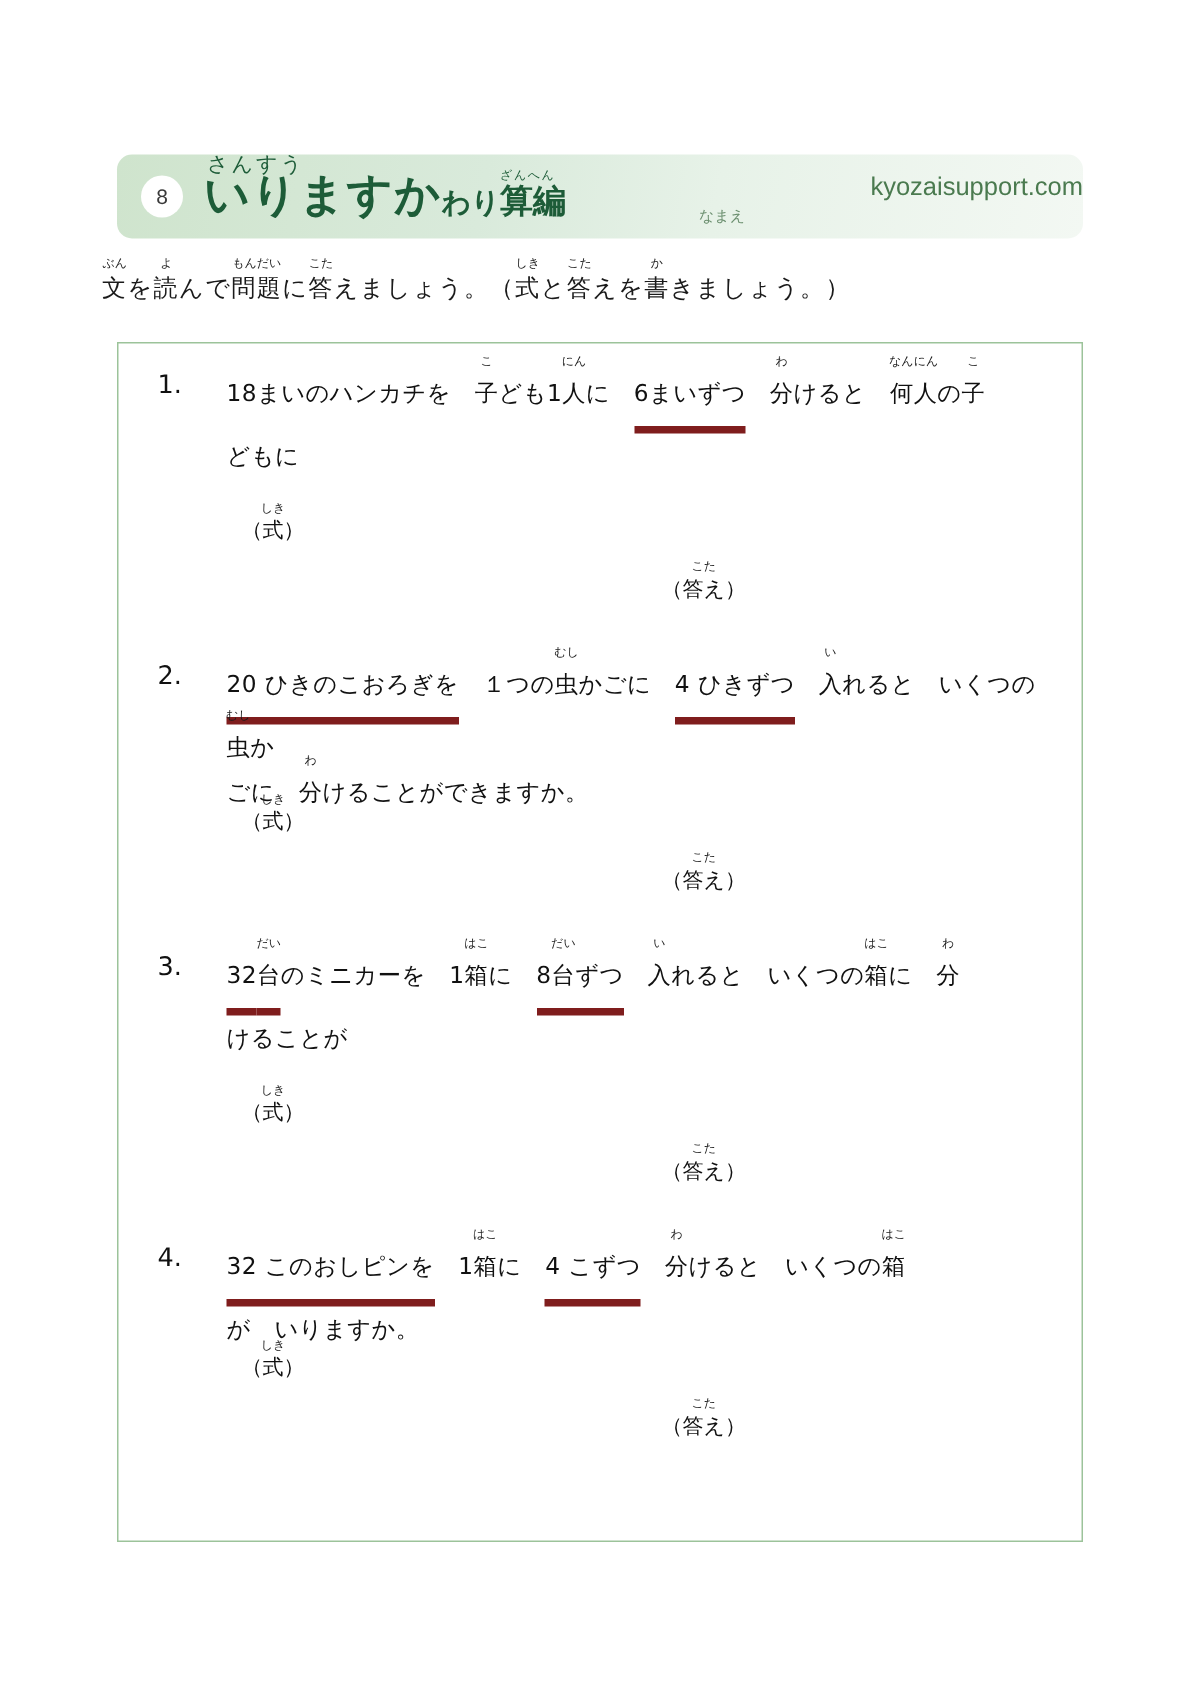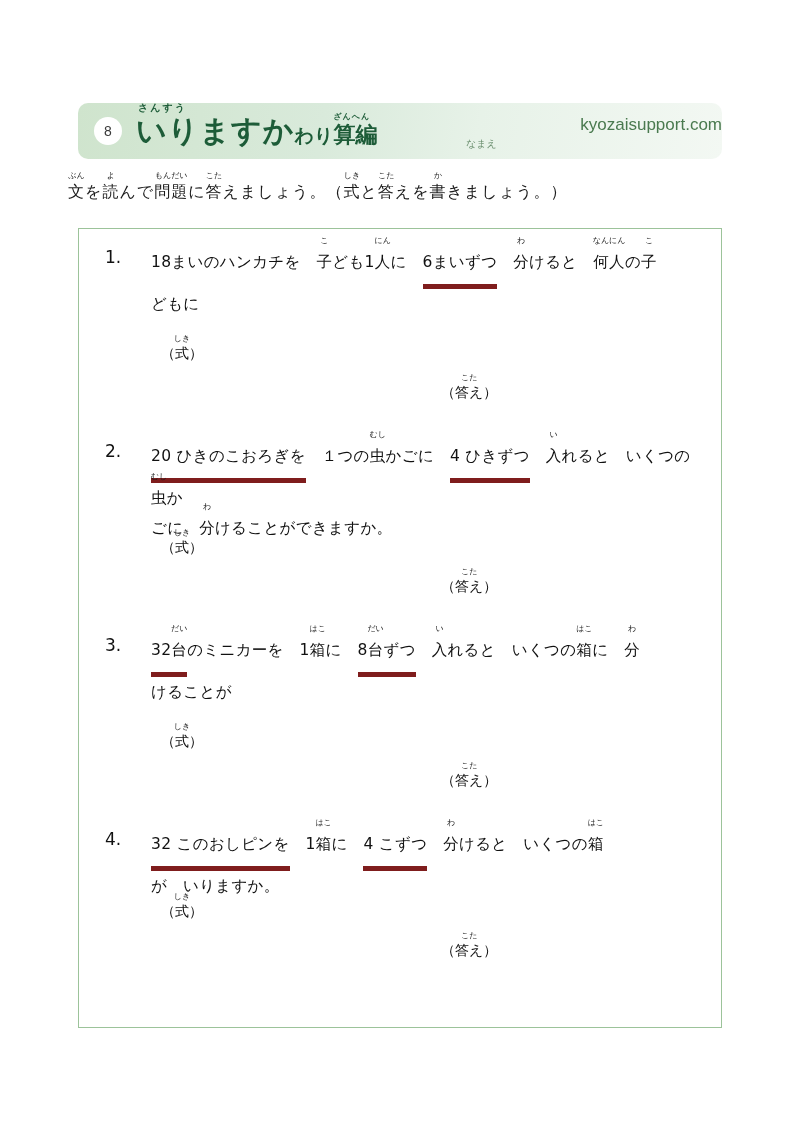--- a/index.html
+++ b/index.html
@@ -60,22 +60,22 @@
     font-weight: bold;
     color: #1d5c38;
     letter-spacing: 1px;
     line-height: 1;
     font-family: "DejaVu Sans", "Liberation Sans", sans-serif;
   }
   .ruby-top {
     position: absolute;
     top: -13px;
     left: 2px;
-    font-size: 10px;
-    font-weight: bold;
+    font-size: 14px;
+    font-weight: normal;
     color: #1d5c38;
     letter-spacing: 2px;
     white-space: nowrap;
   }
   .title-sub {
     font-size: 19px;
     font-weight: bold;
     color: #1d5c38;
     line-height: 1;
     padding-bottom: 1px;
@@ -88,21 +88,21 @@
     font-weight: bold;
     color: #1d5c38;
     line-height: 1;
     font-family: "DejaVu Sans", "Liberation Sans", sans-serif;
   }
   .ruby-top2 {
     position: absolute;
     top: -11px;
     left: 0px;
     font-size: 8px;
-    font-weight: bold;
+    font-weight: normal;
     letter-spacing: 1px;
     color: #1d5c38;
     white-space: nowrap;
   }
   .name-label {
     position: absolute;
     left: 388px;
     top: 34px;
     font-size: 10px;
     color: #6b8f6f;

